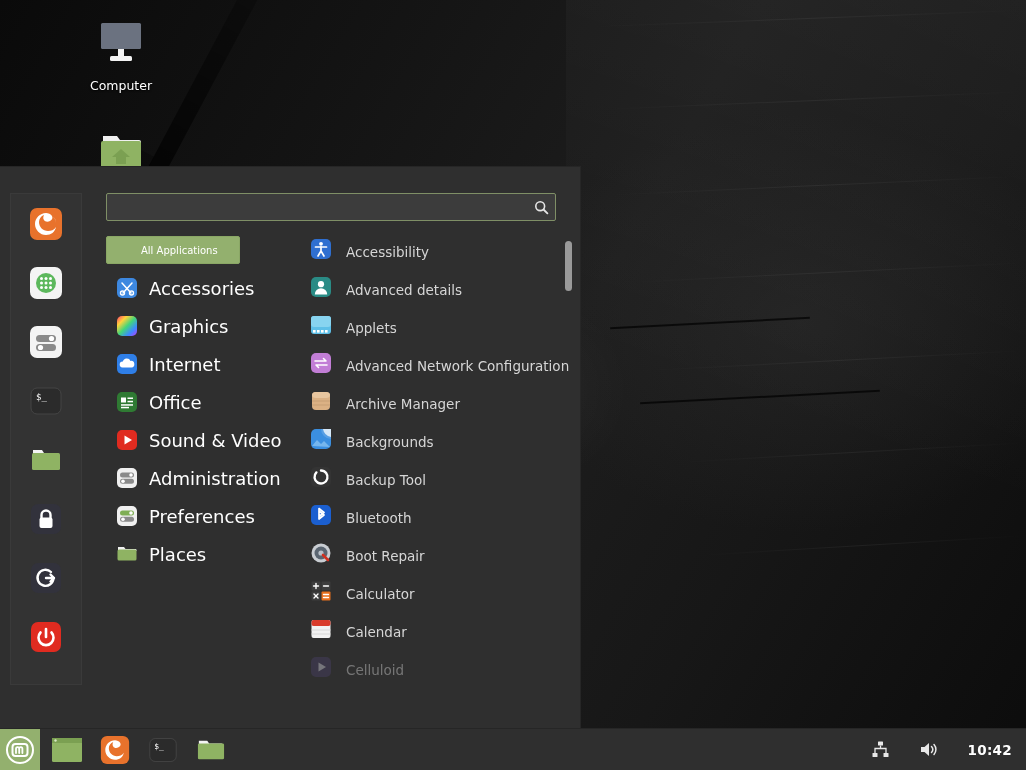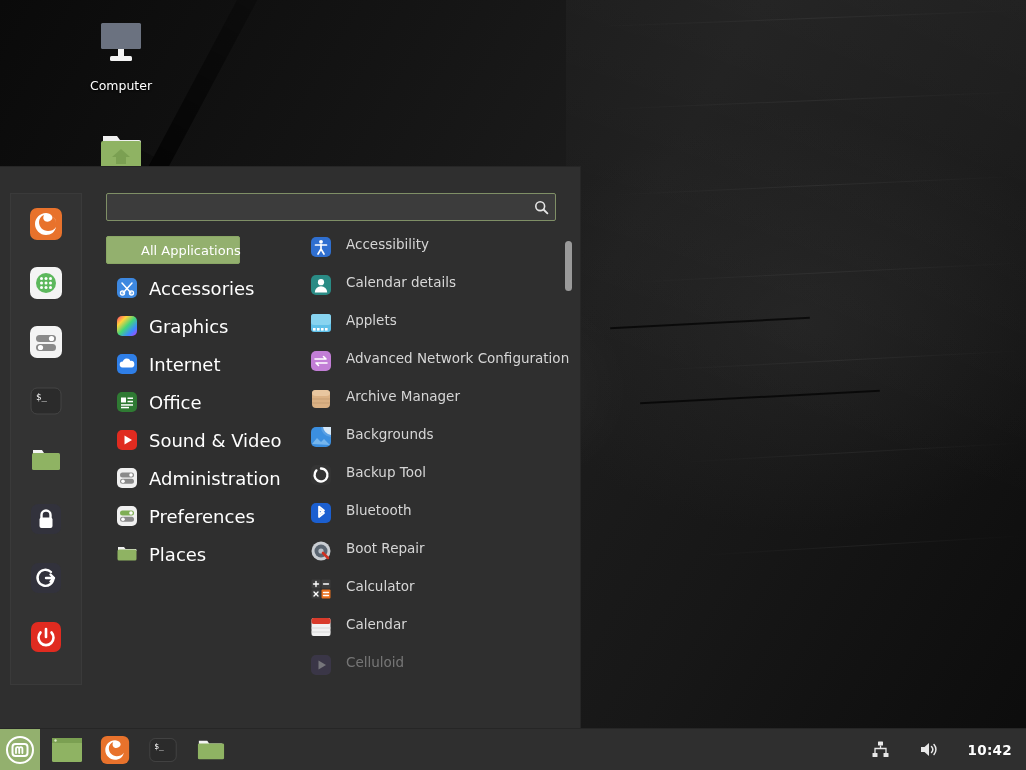--- a/index.html
+++ b/index.html
@@ -118,36 +118,36 @@
     padding-left: 10px;
     cursor: pointer;
     border-radius: 2px;
   }
   .cat-row.selected {
     background: #93b06e;
     width: 134px;
     border: 1px solid #8aa765;
   }
   .cat-row.selected .cat-label {
-    color: #ffffff; padding-left: 13px; font-size: 13px;
+    color: #ffffff; padding-left: 13px; font-size: 10px;
   }
   .cat-icon { width: 22px; height: 22px; flex: 0 0 22px; }
   .cat-label {
     margin-left: 11px; color: #ffffff; font-size: 18px;
     white-space: nowrap;
   }
 
   #app-col {
     position: relative;
     width: 270px;
     margin-left: 22px;
     height: 440px;
   }
   .app-row {
-    display: flex; align-items: flex-start;
+    display: flex; align-items: flex-end;
     height: 24px; margin-bottom: 14px;
     cursor: pointer;
   }
   .app-row.faded { opacity: 0.42; }
   .app-icon { width: 22px; height: 22px; flex: 0 0 22px; }
   .app-label {
     margin-left: 14px; color: #d6d6d6; font-size: 13.5px;
     white-space: nowrap;
   }
   #app-scroll-track {
@@ -459,21 +459,21 @@
           </div>
 
           <div class="app-row">
             <span class="app-icon">
               <svg width="22" height="22" viewBox="0 0 22 22">
                 <rect x="1" y="1" width="20" height="20" rx="5" fill="#2a8b85"></rect>
                 <circle cx="11" cy="8.2" r="3.1" fill="#ffffff"></circle>
                 <path d="M4.8 18.5 a6.2 6.2 0 0 1 12.4 0 z" fill="#ffffff"></path>
               </svg>
             </span>
-            <span class="app-label">Calendar details</span>
+            <span class="app-label">Advanced details</span>
           </div>
 
           <div class="app-row">
             <span class="app-icon">
               <svg width="22" height="22" viewBox="0 0 22 22">
                 <rect x="1" y="2" width="20" height="18" rx="3" fill="#5fc0e8"></rect>
                 <rect x="1" y="2" width="20" height="11" rx="3" fill="#88d4f0"></rect>
                 <g fill="#ffffff">
                     <rect x="3" y="16" width="2.6" height="2.6"></rect>
                     <rect x="7" y="16" width="2.6" height="2.6"></rect>

